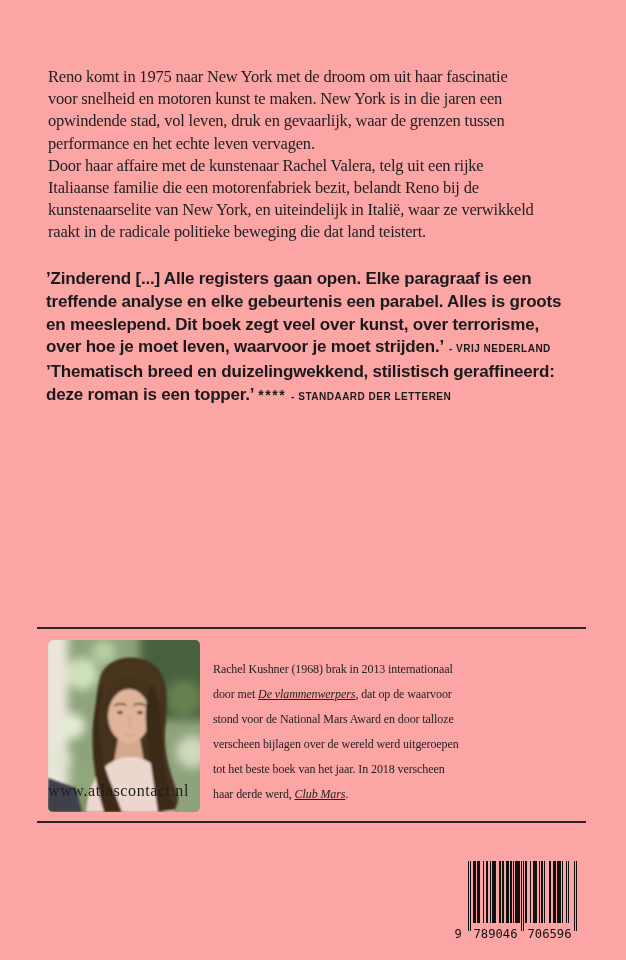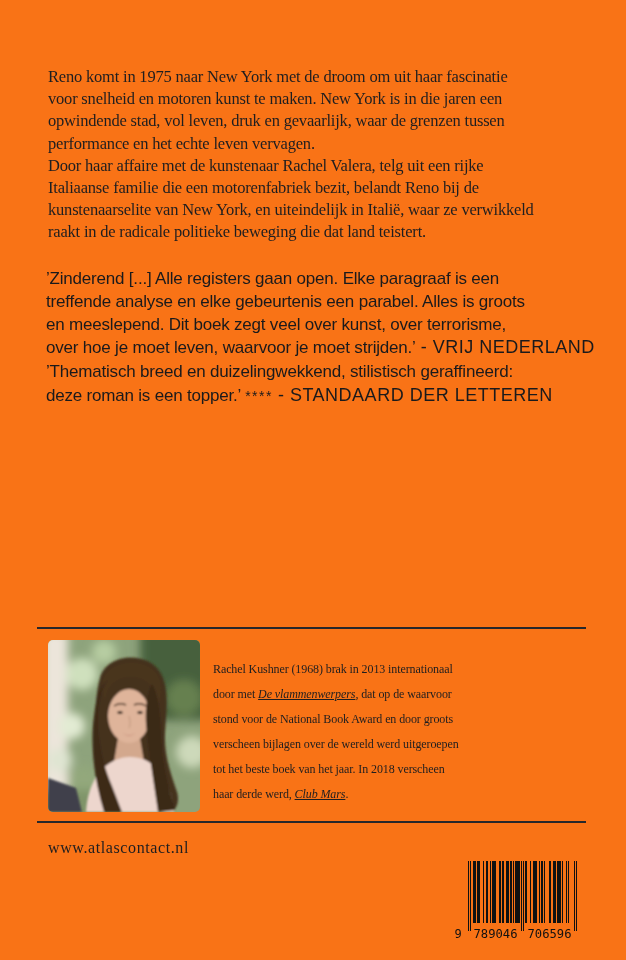--- a/index.html
+++ b/index.html
@@ -1,44 +1,44 @@
 <!DOCTYPE html>
 <html><head>
 <meta charset="utf-8">
 <style>
   html,body{margin:0;padding:0;background:#ffffff;}
   .page{
-    position:relative;width:626px;height:960px;background:#f97316;overflow:hidden;
+    position:relative;width:626px;height:960px;background:#fca5a5;overflow:hidden;
     font-family:"Liberation Serif", serif;color:#1e1e20;
   }
   
   .synopsis{position:absolute;left:48px;top:66px;}
   .synopsis p{margin:0;font-size:16.5px;line-height:22.2px;letter-spacing:-0.2px;white-space:pre;}
   
   .quote{
     position:absolute;left:46px;
-    font-family:"Liberation Sans", sans-serif;font-weight:400;color:#1a1a1c;
+    font-family:"Liberation Sans", sans-serif;font-weight:700;color:#1a1a1c;
     font-size:17px;line-height:22.8px;letter-spacing:-0.2px;
   }
   .q1{top:268px;}
   .q2{top:361px;}
   .qtext{white-space:pre;}
-  .qsrc{font-size:18px;letter-spacing:0.5px;margin-left:5px;}
+  .qsrc{font-size:10px;letter-spacing:0.5px;margin-left:5px;}
   .stars{font-size:14px;letter-spacing:1.5px;margin-left:4px;}
   
   .rule{position:absolute;left:37px;width:549px;height:2px;background:#27272b;}
   .rule1{top:627px;}
   .rule2{top:821px;}
   
   .photo{position:absolute;left:48px;top:640px;}
   .bio{position:absolute;left:213px;top:657px;font-size:12px;line-height:25px;letter-spacing:-0.1px;}
   .bio-line{white-space:pre;}
   .bio .it{font-style:italic;text-decoration:underline;}
   
-  .url{position:absolute;left:48px;top:839px;font-size:16px;letter-spacing:0.6px;}
+  .url{position:absolute;left:48px;top:782px;font-size:16px;letter-spacing:0.6px;}
   .bc{position:absolute;left:450px;top:861px;}
   .btext{font-family:"DejaVu Sans Mono", monospace;font-size:12px;fill:#111111;}
 </style>
 </head>
 <body>
 
 <div class="page">
 
   <div class="synopsis">
     <p>Reno komt in 1975 naar New York met de droom om uit haar fascinatie
@@ -104,21 +104,21 @@
         <path d="M38,172 C40,138 58,118 81,117 C106,116 122,138 126,172 Z" fill="#edd6cd"></path>
         <path d="M60,40 C50,52 48,80 52,104 C54,118 58,132 64,146 L74,172 L56,172 C46,140 42,104 46,76 C48,58 52,46 60,40 Z" fill="#3d2a19"></path>
         <path d="M104,44 C114,60 112,96 116,124 C119,144 124,158 127,170 L110,172 C106,144 100,108 98,84 C97,68 99,54 104,44 Z" fill="#3b2917"></path>
       </g>
     </g>
   </svg>
 
   <div class="bio">
       <div class="bio-line"><span>Rachel Kushner (1968) brak in 2013 internationaal</span></div>
       <div class="bio-line"><span>door met </span><span class="it">De vlammenwerpers</span><span>, dat op de waarvoor</span></div>
-      <div class="bio-line"><span>stond voor de National Book Award en door groots</span></div>
+      <div class="bio-line"><span>stond voor de National Mars Award en door talloze</span></div>
       <div class="bio-line"><span>verscheen bijlagen over de wereld werd uitgeroepen</span></div>
       <div class="bio-line"><span>tot het beste boek van het jaar. In 2018 verscheen</span></div>
       <div class="bio-line"><span>haar derde werd, </span><span class="it">Club Mars</span><span>.</span></div>
     </div>
 
   <div class="rule rule2"></div>
 
   <div class="url">www.atlascontact.nl</div>
 
   <svg class="bc" width="134" height="80" viewBox="0 0 134 80">

